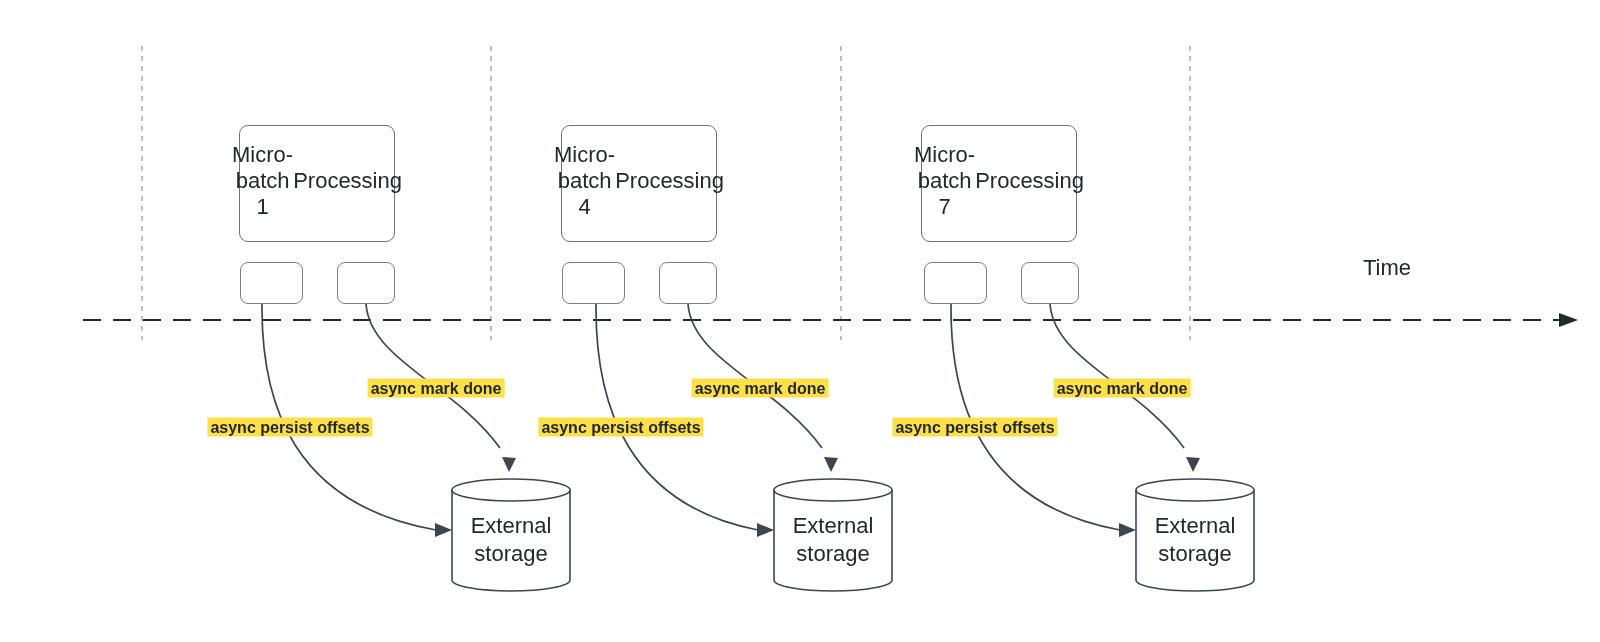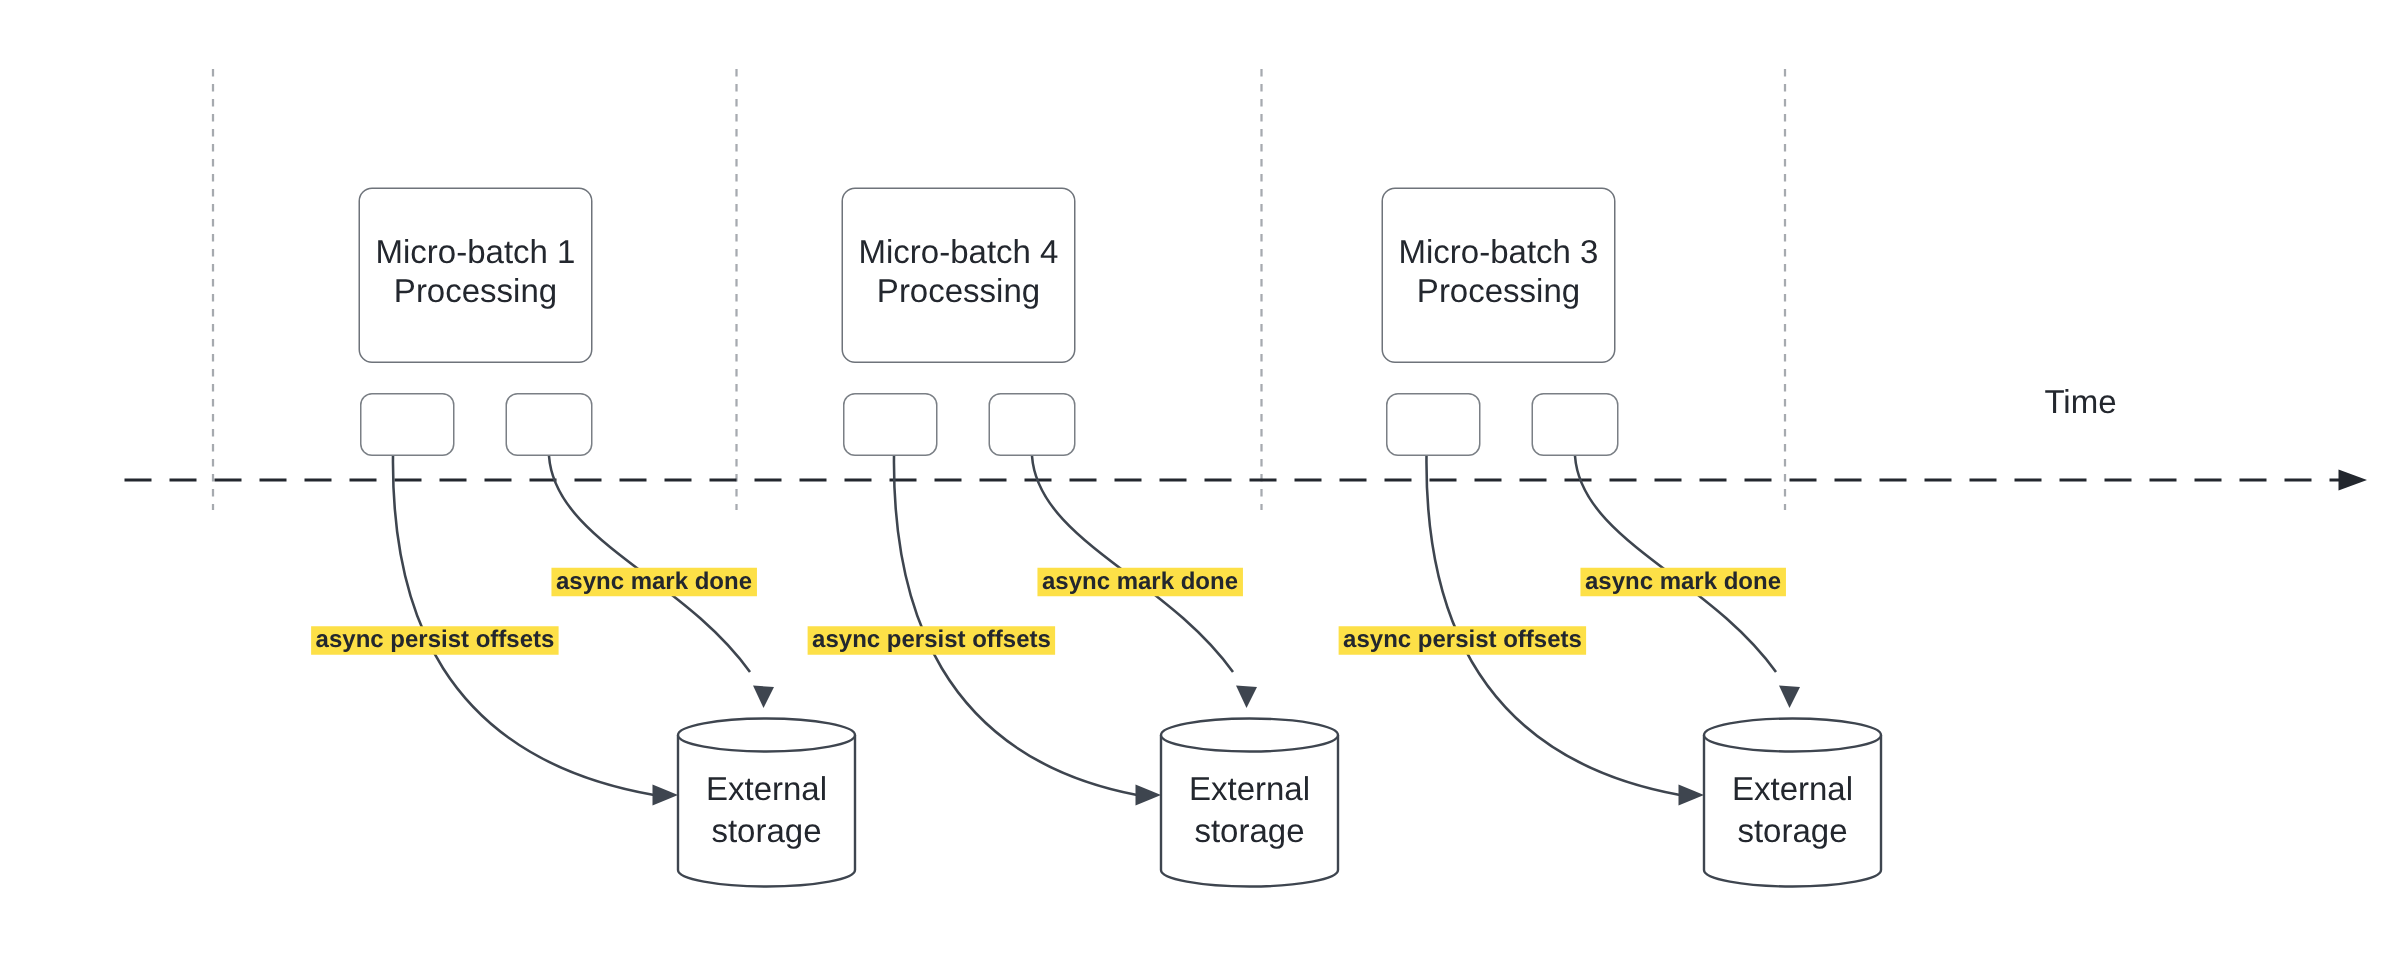--- a/index.html
+++ b/index.html
@@ -23,21 +23,21 @@
   svg.layer{position:absolute;left:0;top:0;}
   .divider{stroke:var(--divider);stroke-width:1.5;stroke-dasharray:5 5;}
   .axis-line{stroke:var(--axis);stroke-width:2;stroke-dasharray:18 12;}
   .axis-arrow{fill:var(--axis);}
   .edge{fill:none;stroke:var(--edge);stroke-width:1.7;}
   .edge-arrow{fill:var(--edge);}
   .cyl{fill:#ffffff;stroke:var(--edge);stroke-width:1.6;}
   .proc-box{
     position:absolute;width:156px;height:117px;
     background:#fff;border:1.4px solid var(--shape-border);border-radius:9px;
-    display:flex;flex-direction:column;align-items:center;justify-content:center;
+    display:flex;flex-direction:row;align-items:center;justify-content:center;
     padding-bottom:6px;box-sizing:border-box;
     font-size:22px;line-height:26px;text-align:center;
   }
   .offset-box{
     position:absolute;height:42px;top:262px;
     background:#fff;border:1.4px solid var(--small-border);border-radius:8px;
     box-sizing:border-box;
   }
   .storage-label{
     position:absolute;width:118px;height:96px;top:492px;
@@ -119,21 +119,21 @@
   <div class="offset-box" style="left:562px;width:63px;"></div>
   <div class="offset-box" style="left:659px;width:58px;"></div>
   <div class="edge-label" style="left:621px;top:427px;">async persist offsets</div>
   <div class="edge-label" style="left:760px;top:388px;">async mark done</div>
   <div class="storage-label" style="left:774px;">
     <span>External</span>
     <span>storage</span>
   </div>
 
   <div class="proc-box" style="left:921px;top:125px;">
-    <span>Micro-batch 3</span>
+    <span>Micro-batch 7</span>
     <span>Processing</span>
   </div>
   <div class="offset-box" style="left:924px;width:63px;"></div>
   <div class="offset-box" style="left:1021px;width:58px;"></div>
   <div class="edge-label" style="left:975px;top:427px;">async persist offsets</div>
   <div class="edge-label" style="left:1122px;top:388px;">async mark done</div>
   <div class="storage-label" style="left:1136px;">
     <span>External</span>
     <span>storage</span>
   </div>

